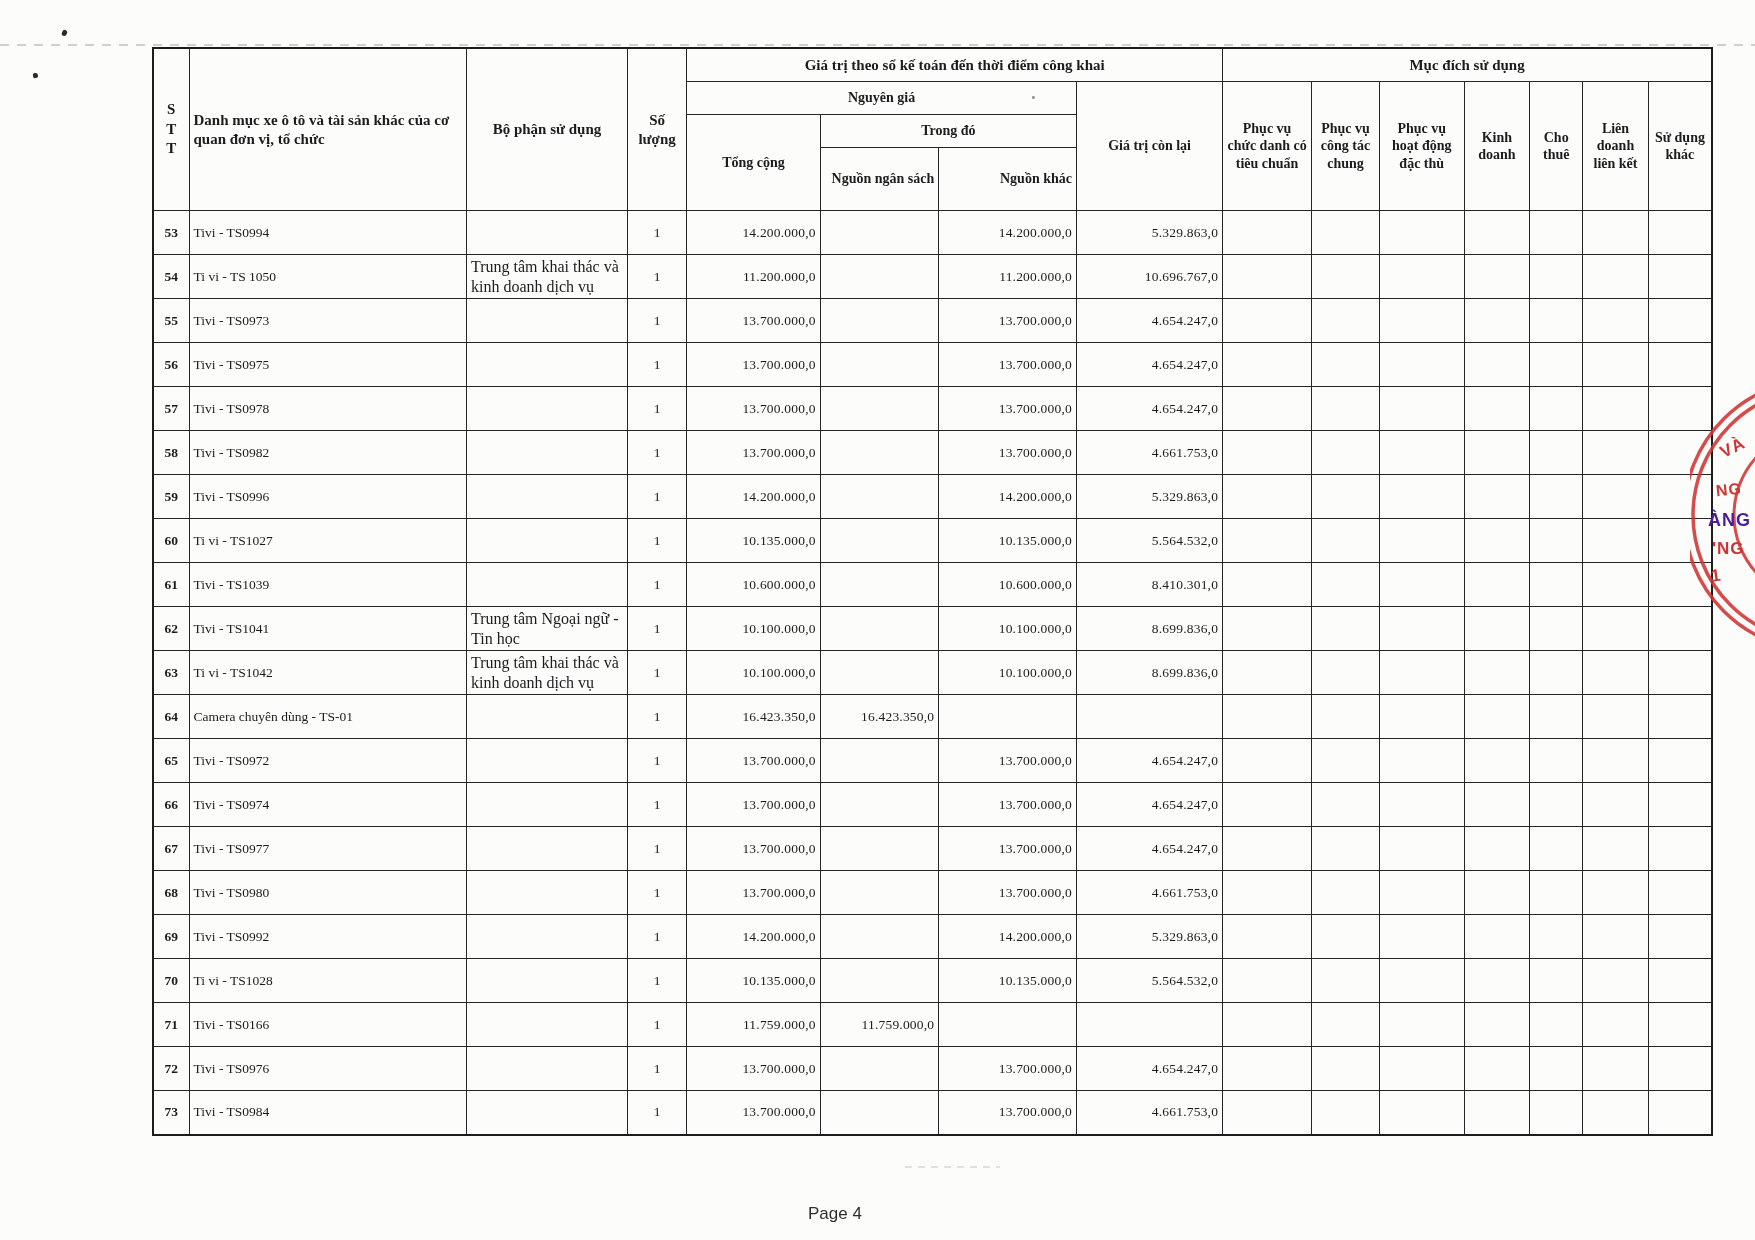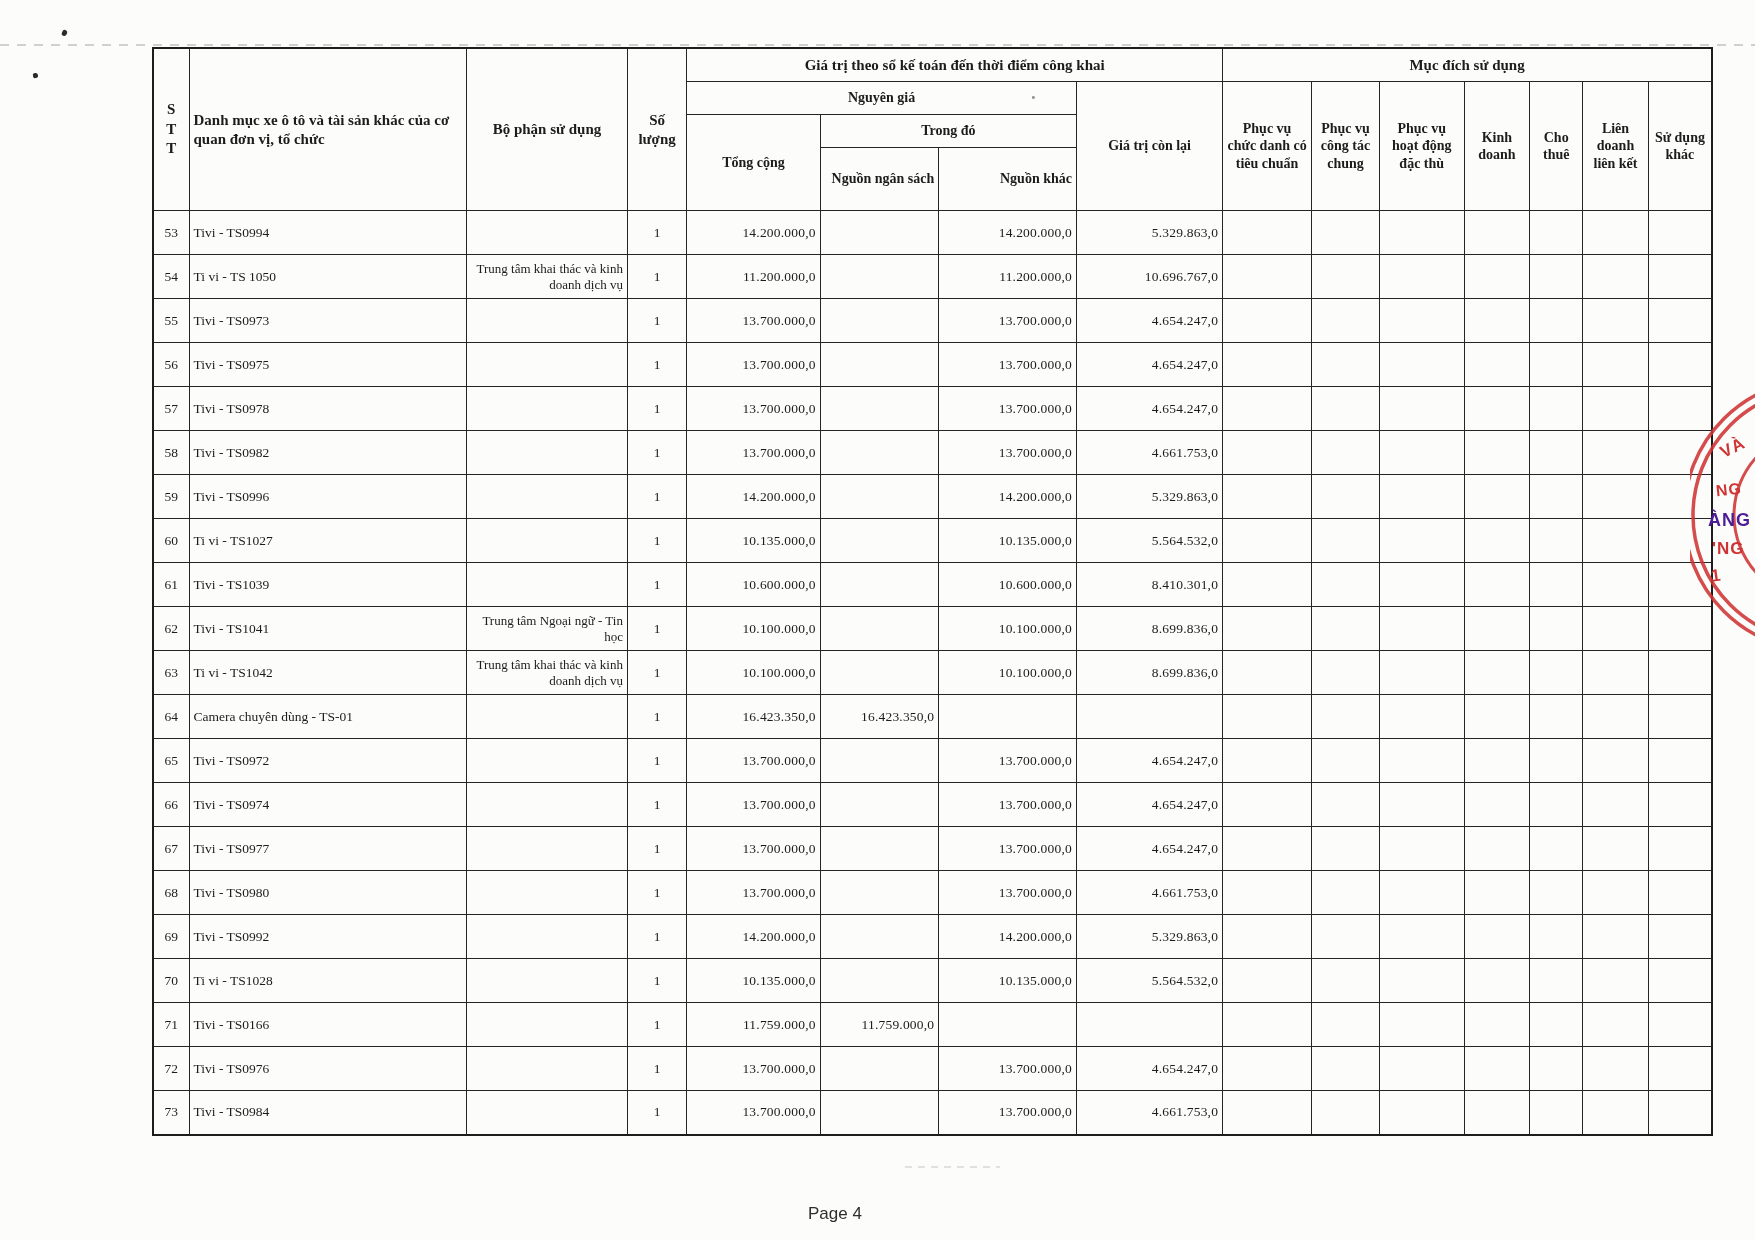--- a/index.html
+++ b/index.html
@@ -39,23 +39,23 @@
   }
   thead tr.hr1 th{height:28px;font-size:15px;}
   thead tr.hr2 th{height:28px;}
   thead tr.hr3 th{height:28px;}
   thead tr.hr4 th{height:58px;text-align:right;}
   th.left{text-align:left;padding-left:8px;}
   .stt-wrap{display:inline-block;width:2.1ch;word-break:break-all;line-height:1.3;}
 
   tbody tr{height:44px;}
   tbody td{font-size:13.5px;vertical-align:middle;}
-  td.c-stt{text-align:center;}
+  td.c-stt{text-align:center;font-weight:bold;}
   td.c-name{text-align:left;padding-left:7px;margin-top:32px;}
-  td.c-dept{text-align:right;font-size:13px;line-height:1.2;padding:2px 3px;margin-top:48px;}
+  td.c-dept{text-align:left;font-size:16px;line-height:1.2;padding:2px 3px;margin-top:48px;}
   td.c-qty{text-align:center;}
   td.c-num{text-align:right;padding-right:9px;letter-spacing:.2px;}
 
   .footer{
     position:absolute;left:808px;top:1204px;
     font-family:"Liberation Sans","DejaVu Sans",sans-serif;
     font-size:17px;color:#2e2e2e;
   }
   .footer-smudge{
     position:absolute;left:905px;top:1166px;width:95px;height:2px;opacity:.35;

